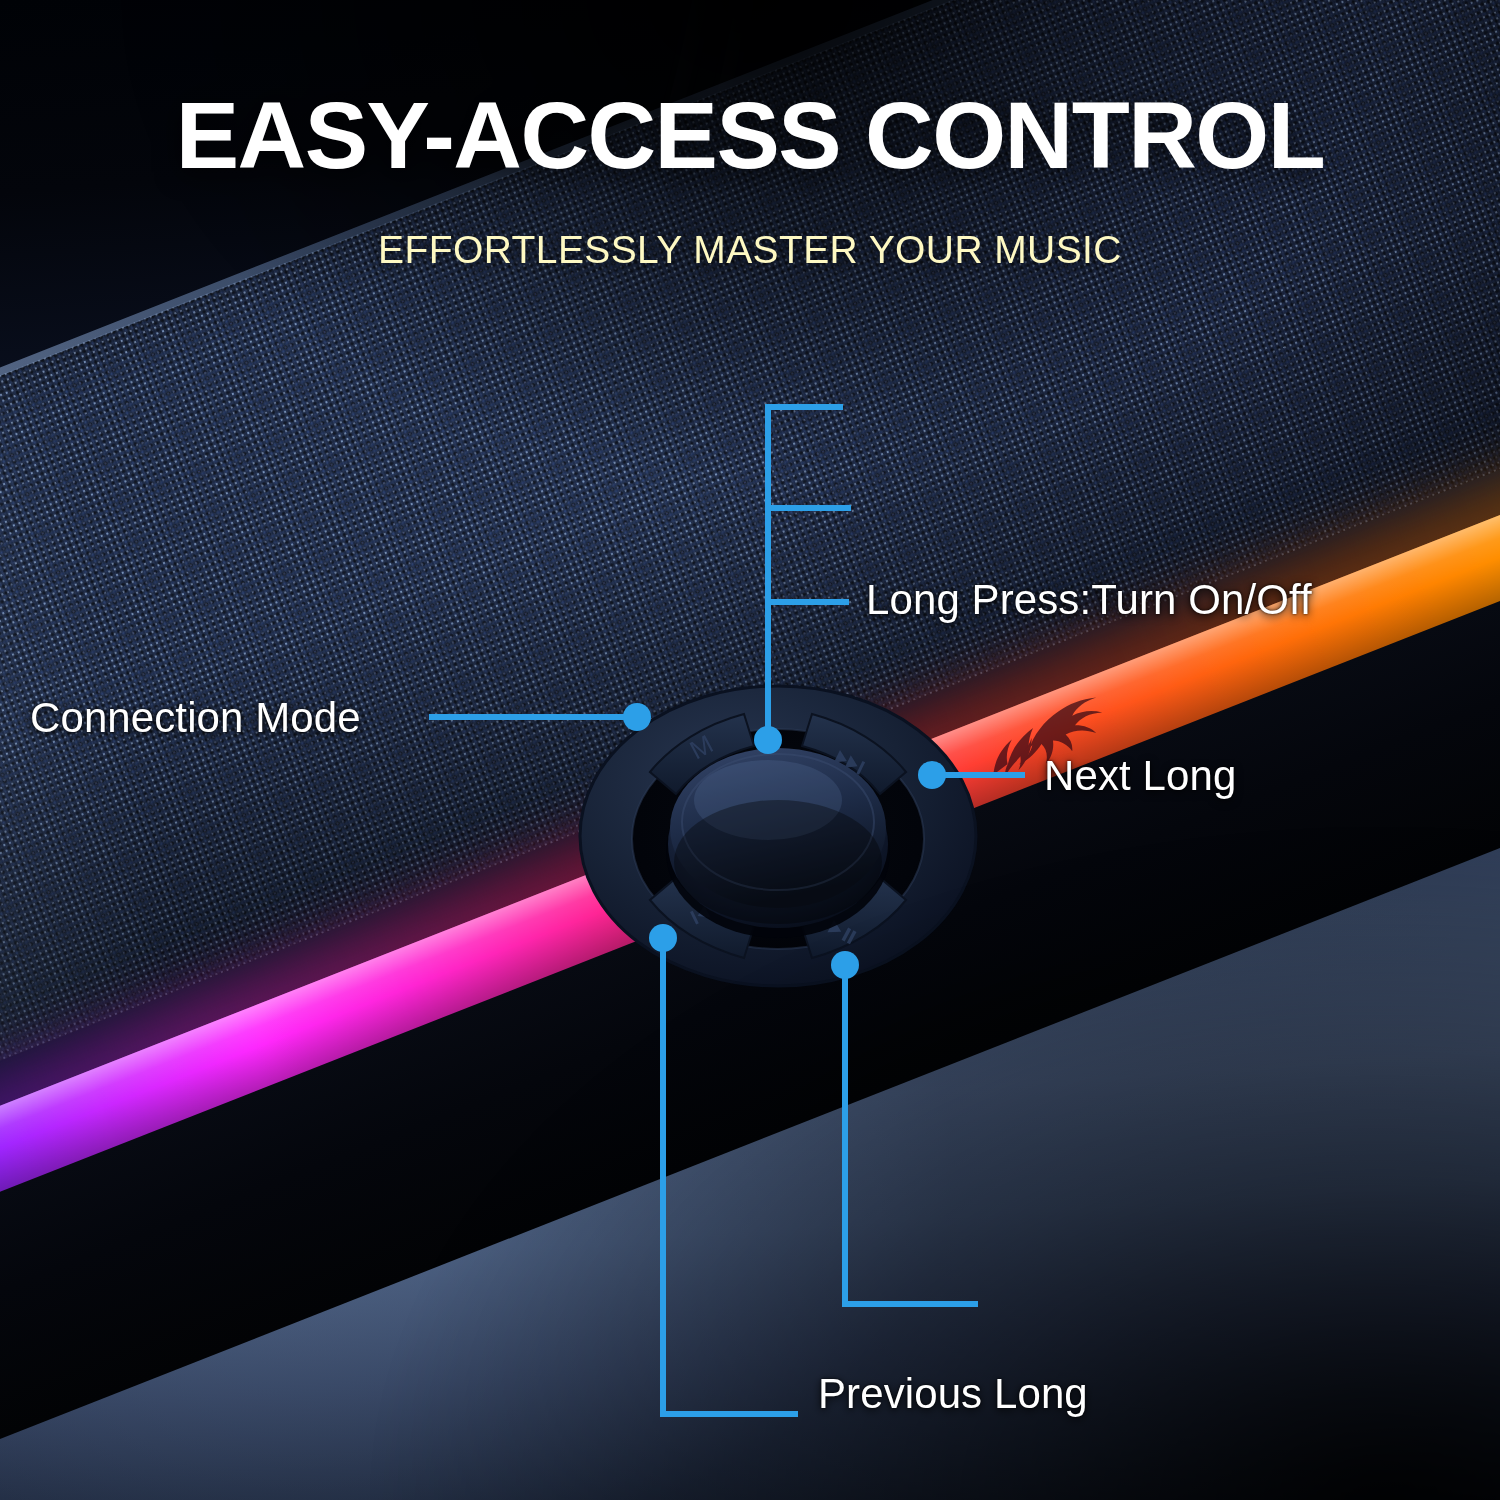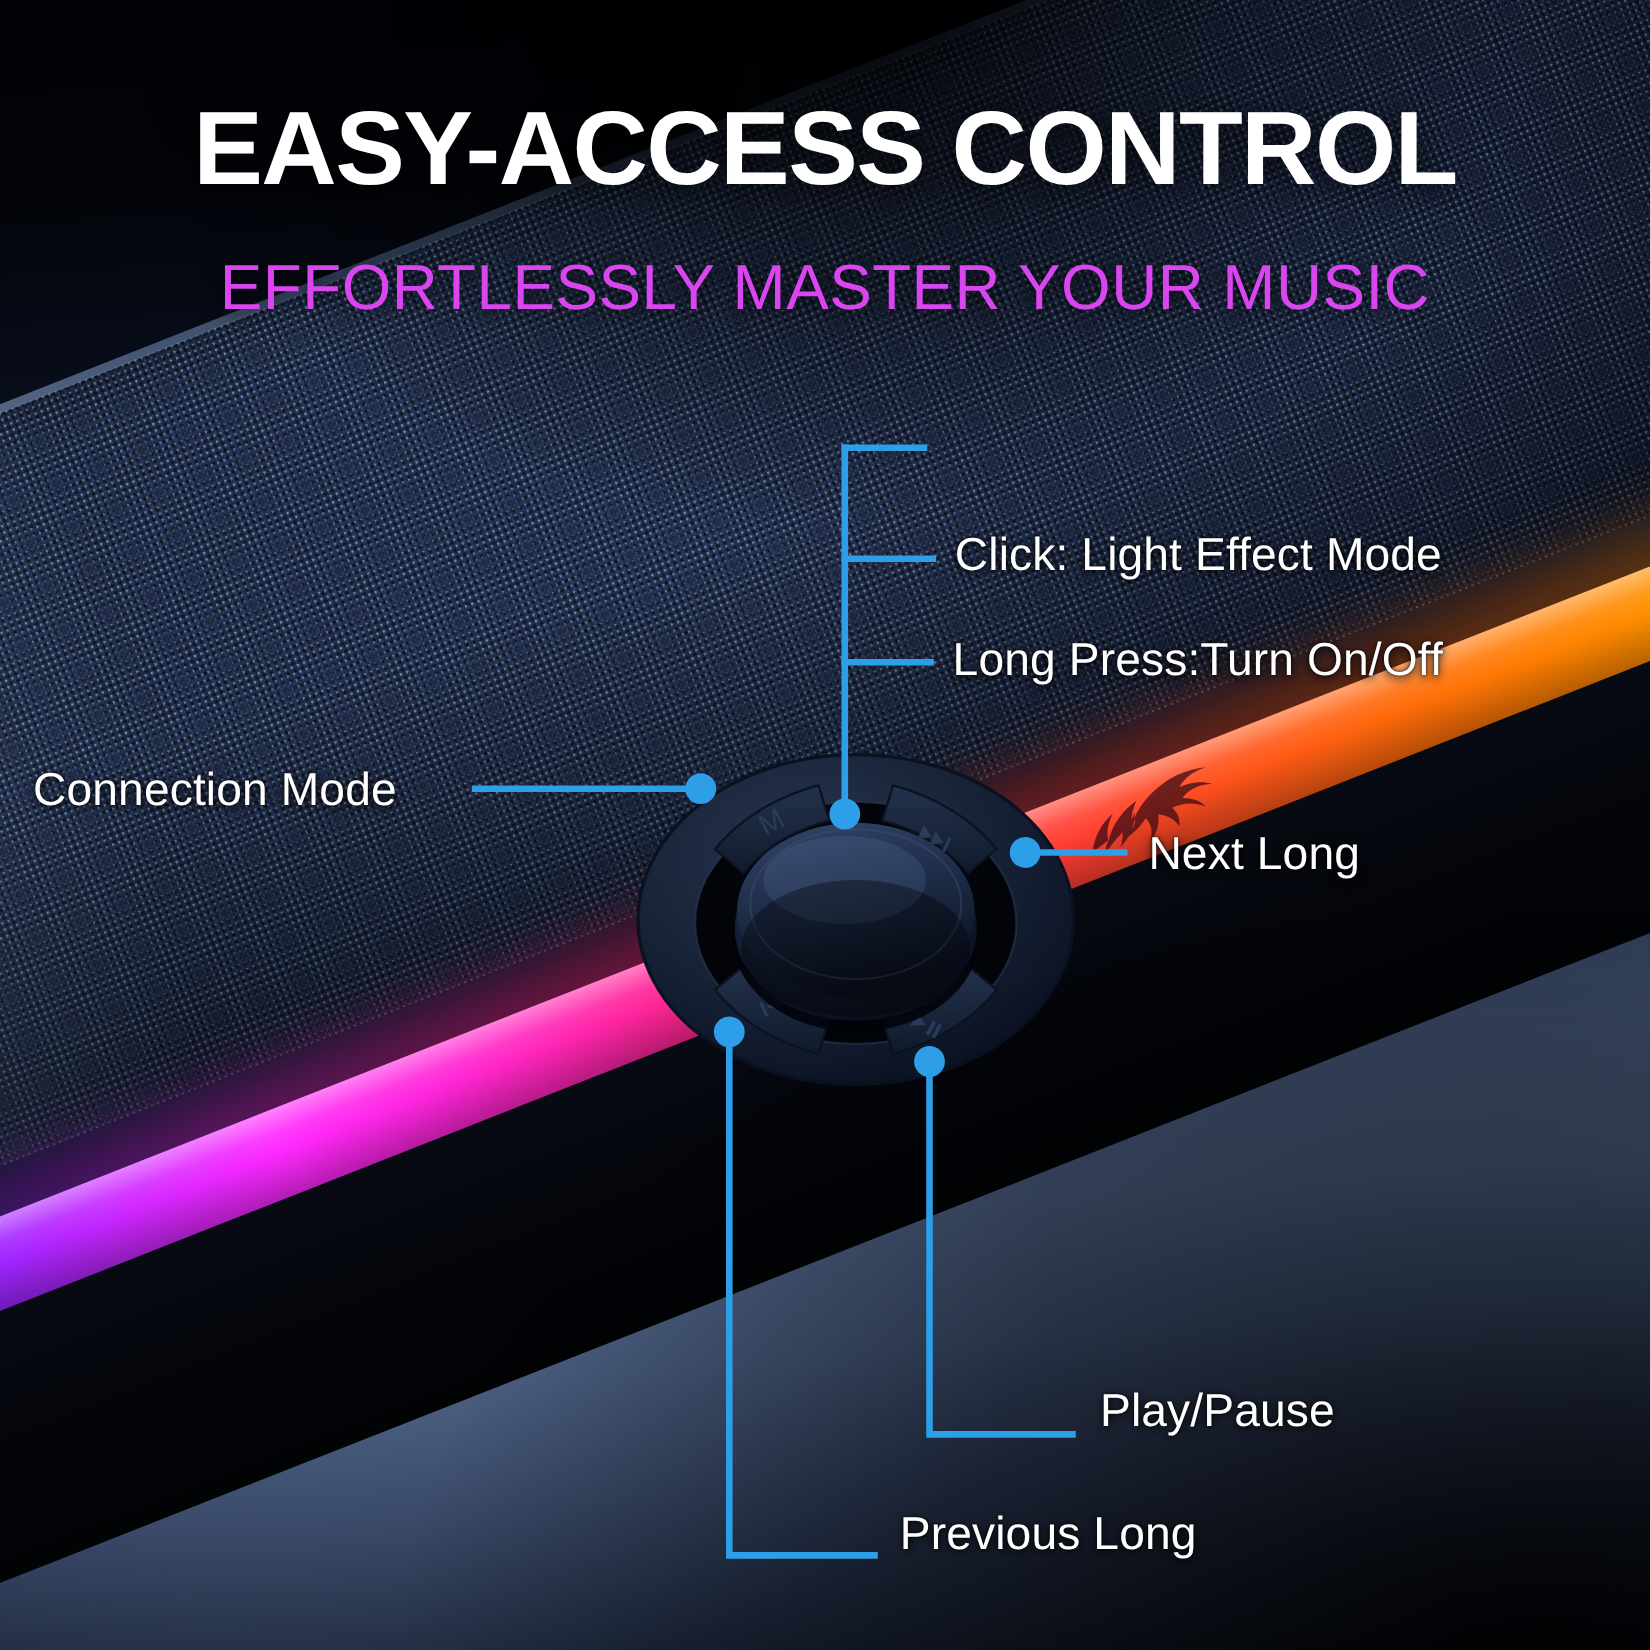--- a/index.html
+++ b/index.html
@@ -169,22 +169,22 @@
     position:absolute;left:0;top:88px;width:1500px;text-align:center;
     color:#ffffff;
     font-weight:bold;
     font-size:95px;
     letter-spacing:-1.5px;
     line-height:1;
     text-shadow:0 4px 26px rgba(0,0,0,.75);
   }
   .subhead{
     position:absolute;left:0;top:228px;width:1500px;text-align:center;
-    color:#d946ef;
-    font-size:58px;
+    color:#fef9c3;
+    font-size:39px;
     letter-spacing:.4px;
     text-shadow:0 3px 16px rgba(0,0,0,.8);
   }
 </style>
 </head>
 <body>
 
 <div id="stage">
 
   <div class="scene">
@@ -329,21 +329,19 @@
     <g fill="#2c9fe8">
       <circle cx="768" cy="740" r="14"></circle>
       <circle cx="637" cy="717" r="14"></circle>
       <circle cx="932" cy="775" r="14"></circle>
       <circle cx="845" cy="965" r="14"></circle>
       <circle cx="663" cy="938" r="14"></circle>
     </g>
   </svg>
 
   <div class="callouts">
-    <div class="lbl big" style="left:868px;top:480px;">Click: Light Effect Mode</div>
     <div class="lbl big" style="left:866px;top:576px;">Long Press:Turn On/Off</div>
     <div class="lbl big" style="left:30px;top:694px;text-align:center;">Connection Mode</div>
     <div class="lbl big" style="left:1044px;top:752px;">Next Long</div>
-    <div class="lbl big" style="left:1000px;top:1258px;">Play/Pause</div>
     <div class="lbl big" style="left:818px;top:1370px;">Previous Long</div>
   </div>
 
 </div>
 
 </body></html>

